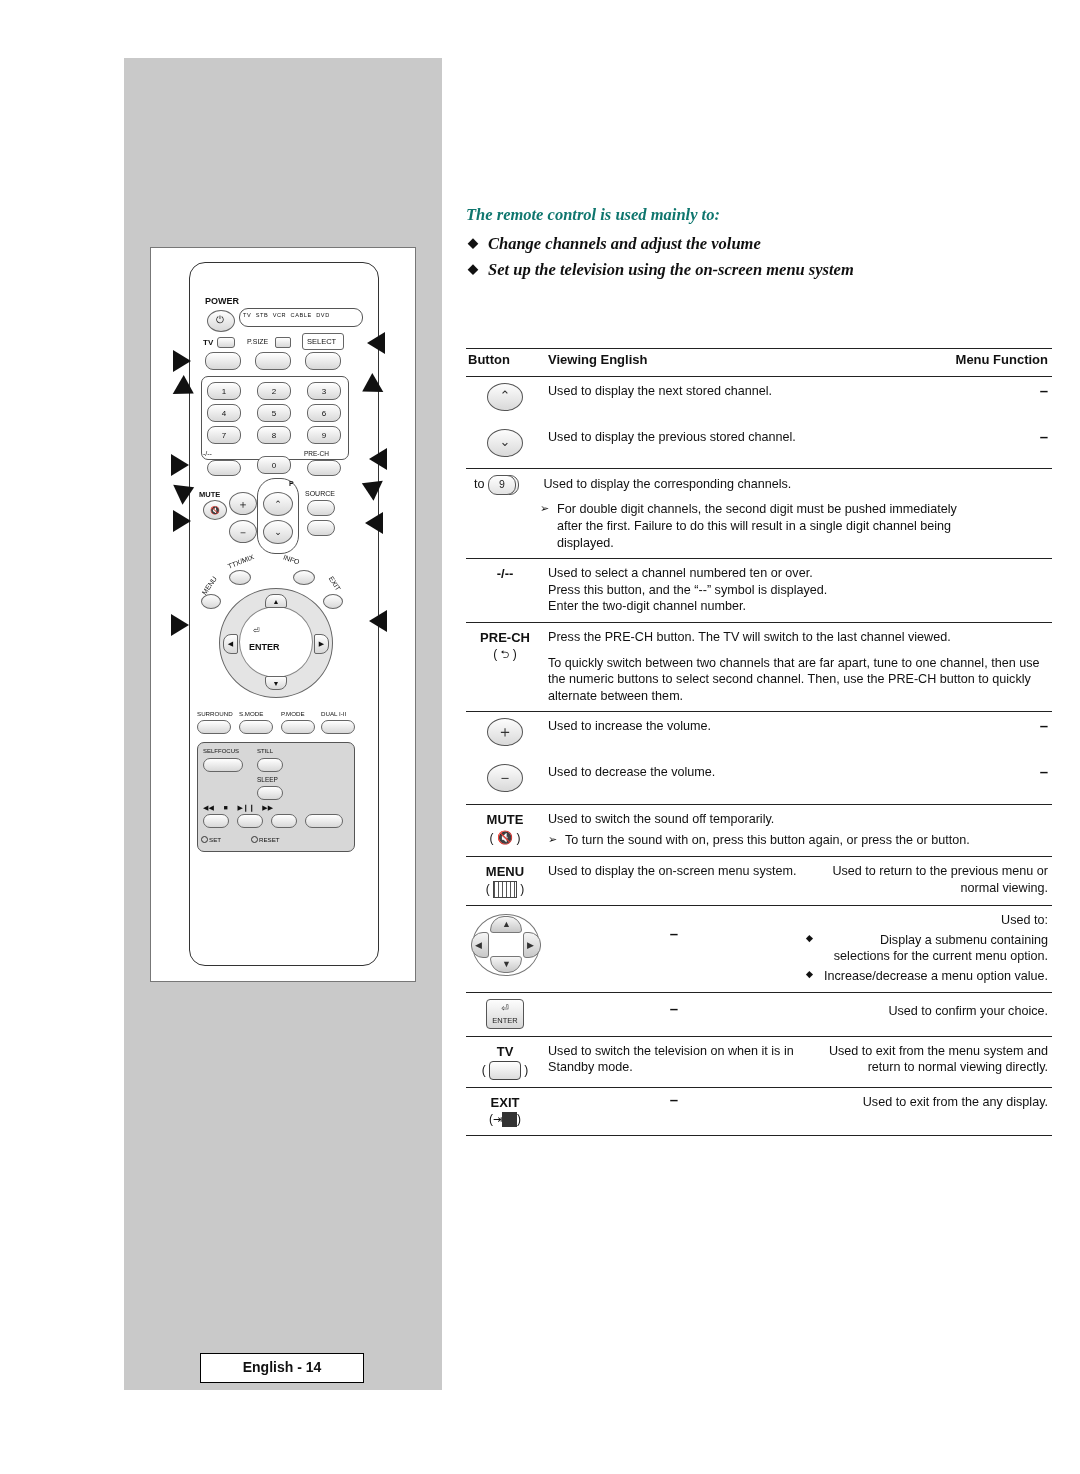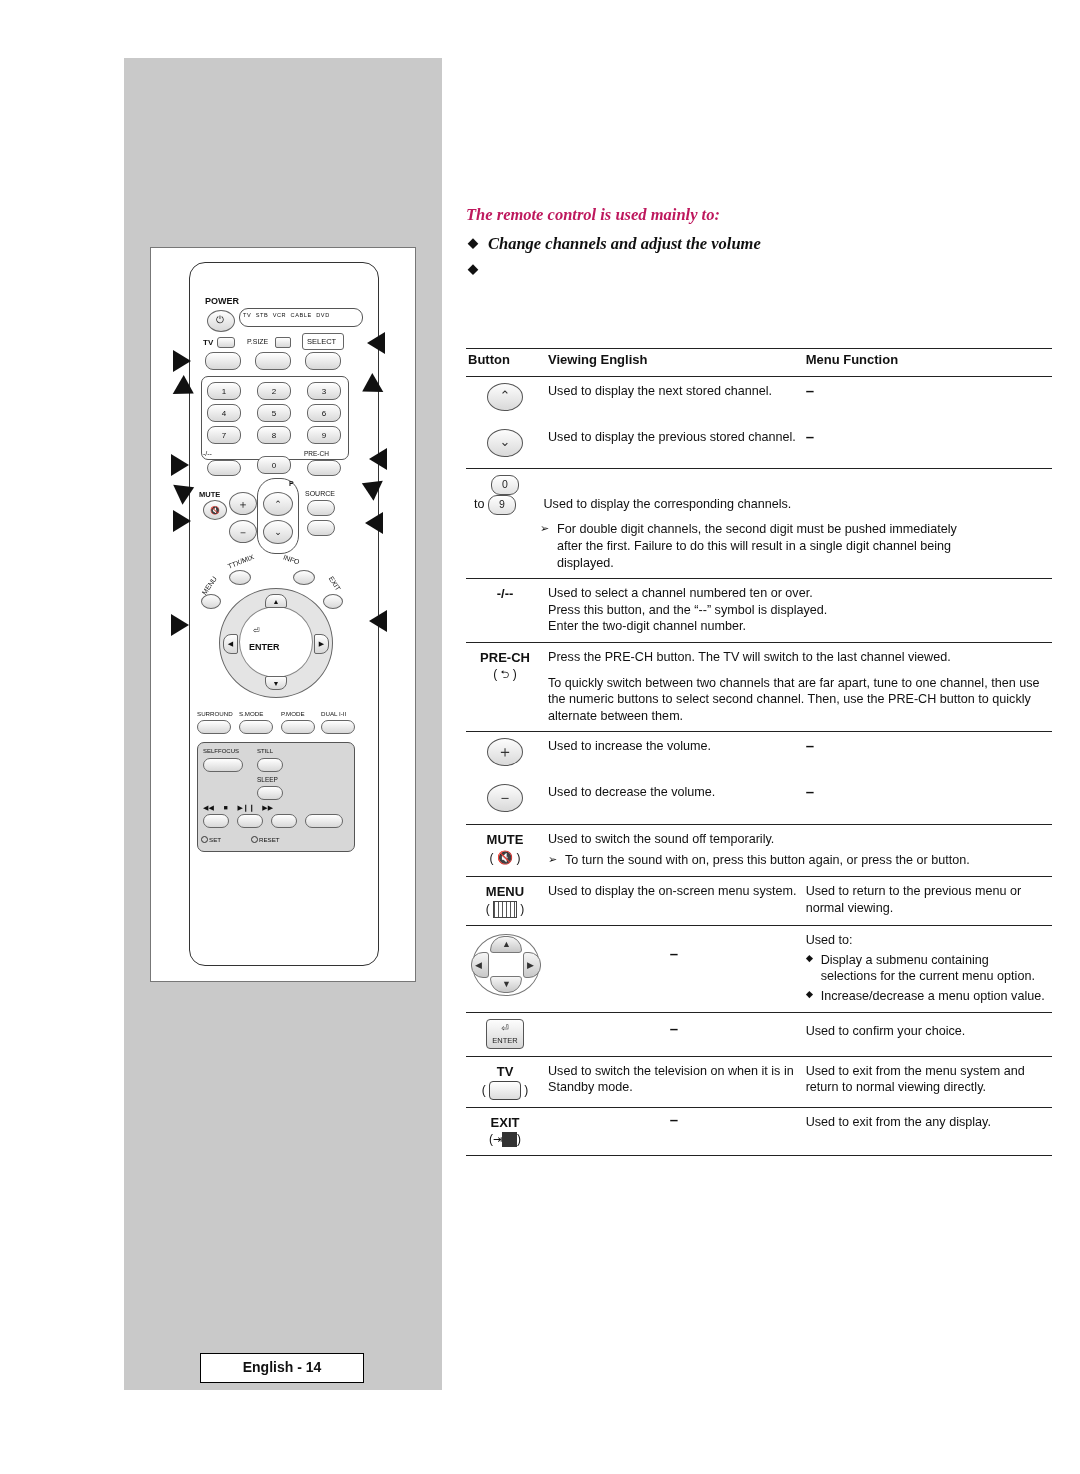--- a/index.html
+++ b/index.html
@@ -69,21 +69,21 @@
     position: absolute;
     left: 466px;
     top: 205px;
     width: 508px;
   }
   .intro .lead {
     font-family: "Liberation Serif", serif;
     font-style: italic;
     font-weight: bold;
     font-size: 16.5px;
-    color: #be185d;
+    color: #0f766e;
     margin: 0 0 9px 0;
   }
   .bullet-line {
     font-family: "Liberation Serif", serif;
     font-style: italic;
     font-weight: bold;
     font-size: 16.5px;
     color: #111;
     margin: 0 0 6px 0;
     padding-left: 22px;
@@ -123,21 +123,21 @@
   }
   .tbl tr.hdr td {
     font-weight: bold;
     font-size: 13px;
     padding-bottom: 8px;
     padding-top: 2px;
   }
   .rule-top { border-top: 1.2px solid #222; }
   .col-btn { width: 88px; margin-left: 12px; }
   .col-view { width: 214px; }
-  .col-menu { width: 206px; }
+  .col-menu { width: 206px; text-align: right; }
   .btn-cell {
     text-align: left;
     padding-left: 6px;
   }
   .btn-label {
     font-weight: bold;
     font-size: 13px;
   }
   .btn-sub {
     font-size: 12px;
@@ -526,20 +526,21 @@
   </div>
 
   <div class="intro">
     <p class="lead">The remote control is used mainly to:</p>
     <p class="bullet-line">
       <span class="dia">◆</span>
       <span>Change channels and adjust the volume</span>
     </p>
     <p class="bullet-line">
       <span class="dia">◆</span>
+      <span>Set up the television using the on-screen menu system</span>
     </p>
   </div>
 
   <table class="tbl">
     <tbody>
         <tr class="hdr rule-top">
       <td class="col-btn btn-cell">Button</td>
       <td class="col-view">Viewing English</td>
       <td class="col-menu">Menu Function</td>
     </tr>
@@ -559,21 +560,21 @@
       <td class="col-view">Used to display the previous stored channel.</td>
       <td class="col-menu"><span class="dash">–</span></td>
     </tr>
 
     <tr class="rule-top">
       <td class="col-btn ctr">
         <span class="numkey">0</span>
       </td>
       <td colspan="2">
         <div style="position:relative; left:-74px; width:500px;">
-          <span style="display:inline-block; width:66px;margin-top:20px;">
+          <span style="display:inline-block; width:66px;">
             <span style="font-size:12.6px;">to</span>
             <span class="numkey">9</span>
           </span>
           <span>Used to display the corresponding channels.</span>
           <div class="sub-bullet" style="margin-left:66px; margin-top:6px;">
             <span class="arw">➢</span>
             <span>For double digit channels, the second digit must be pushed immediately after the first. Failure to do this will result in a single digit channel being displayed.</span>
           </div>
         </div>
       </td>

